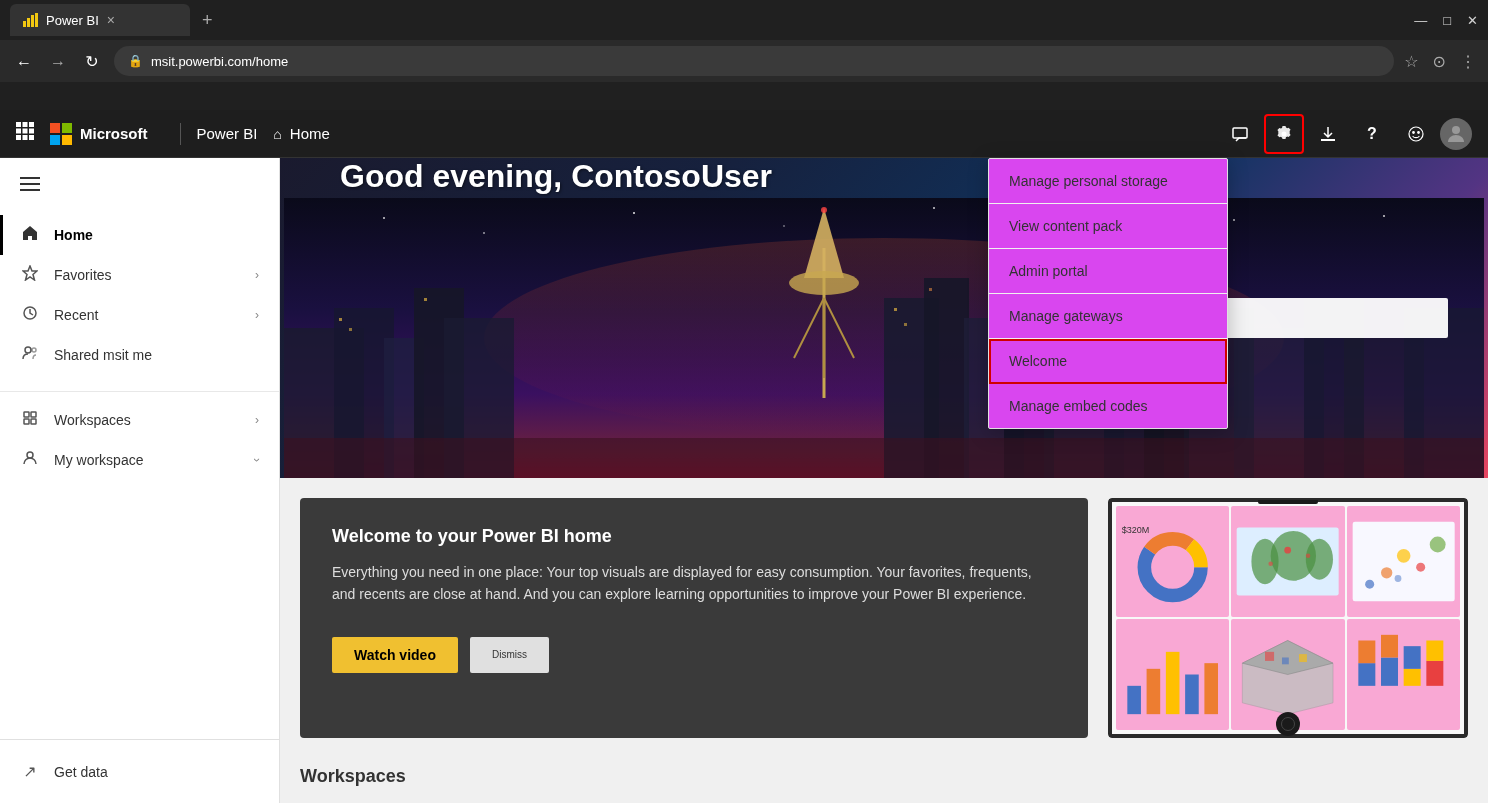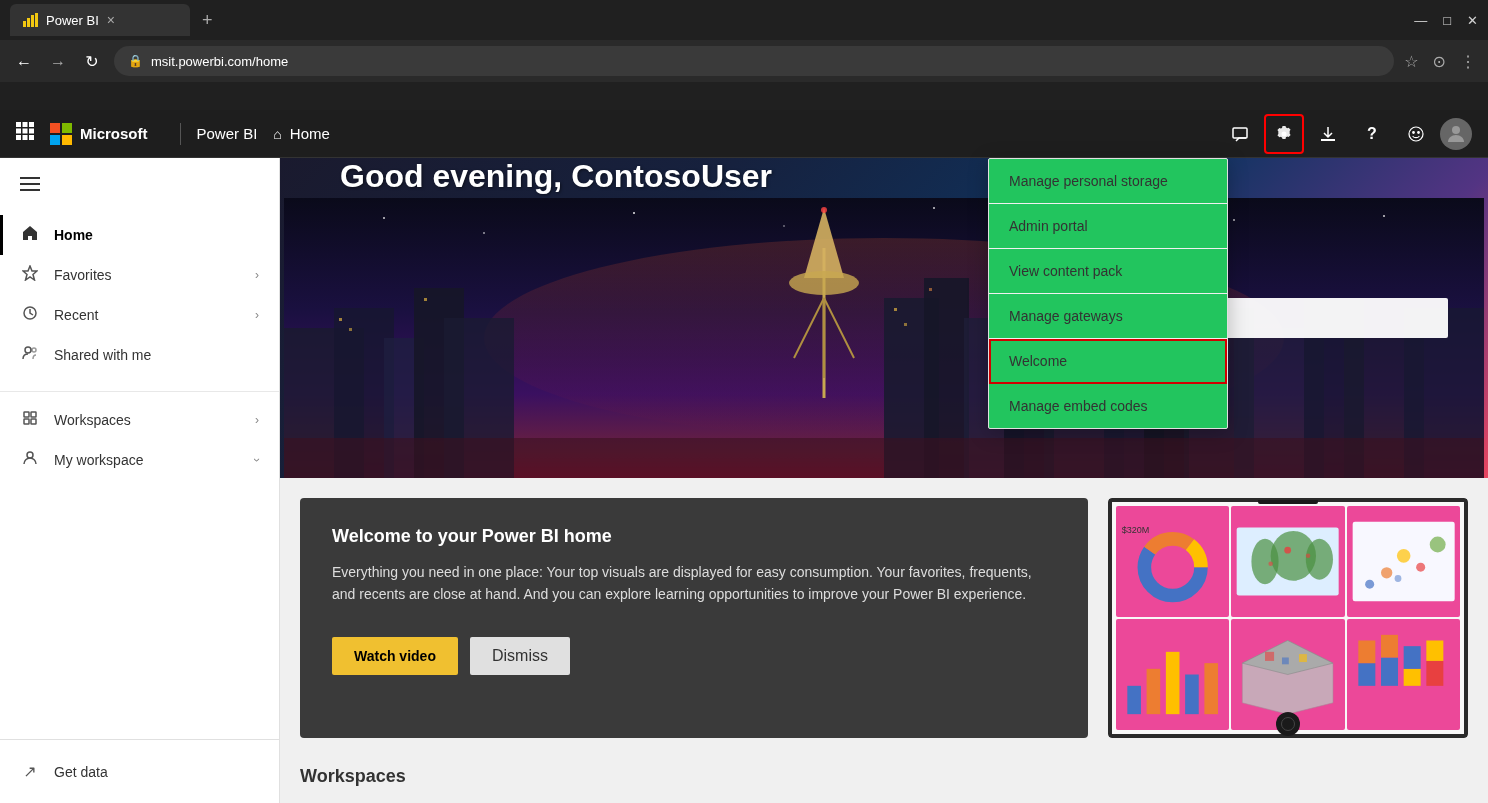--- a/index.html
+++ b/index.html
@@ -283,21 +283,21 @@
       font-size: 14px;
       font-weight: 600;
       cursor: pointer;
       border-radius: 2px;
     }
     .btn-dismiss {
       background: #e0e0e0;
       color: #333;
       border: none;
       padding: 10px 22px;
-      font-size: 16px;
+      font-size: 10px;
       cursor: pointer;
       border-radius: 2px;
     }
     .dashboard-preview {
       width: 360px;
       height: 240px;
       background: #1a1a2e;
       border-radius: 4px;
       overflow: hidden;
       position: relative;
@@ -314,21 +314,21 @@
       color: #333;
       margin-bottom: 16px;
     }
 
     
     .settings-dropdown {
       position: fixed;
       top: 158px;
       right: 260px;
       width: 240px;
-      background: #22c55e;
+      background: #d946ef;
       box-shadow: 0 4px 20px rgba(0,0,0,0.25);
       border: 1px solid #e0e0e0;
       z-index: 1000;
       border-radius: 2px;
     }
     .dropdown-item {
       padding: 14px 20px;
       font-size: 14px;
       color: #333;
       cursor: pointer;
@@ -356,21 +356,21 @@
       width: 100%;
       height: 100%;
       background: #f8f8f8;
       display: grid;
       grid-template-columns: 1fr 1fr 1fr;
       grid-template-rows: 1fr 1fr;
       gap: 2px;
       padding: 8px;
     }
     .mini-chart {
-      background: #ec4899;
+      background: #f9a8d4;
       border-radius: 2px;
       overflow: hidden;
     }
   </style>
 </head>
 <body>
 
 <div class="browser-chrome">
 
   <div class="title-bar">
@@ -524,21 +524,21 @@
 
     <div class="sidebar-item">
       <span class="item-icon">
         <svg width="16" height="16" viewBox="0 0 16 16" fill="none" stroke="#555" stroke-width="1.5">
           <circle cx="6" cy="5" r="3"></circle>
           <path d="M1 14c0-3 2-5 5-5"></path>
           <circle cx="12" cy="5" r="2" opacity="0.6"></circle>
           <path d="M11 14c0-2 1-4 3-4" opacity="0.6"></path>
         </svg>
       </span>
-      <span class="item-label">Shared with me</span>
+      <span class="item-label">Shared msit me</span>
     </div>
 
     <div class="sidebar-section-gap"></div>
     <div style="height:1px;background:#e8e8e8;margin:8px 0;"></div>
 
     <div class="sidebar-item">
       <span class="item-icon">
         <svg width="16" height="16" viewBox="0 0 16 16" fill="none" stroke="#555" stroke-width="1.5">
           <rect x="2" y="2" width="5" height="5" rx="0.5"></rect>
           <rect x="9" y="2" width="5" height="5" rx="0.5"></rect>
@@ -742,24 +742,24 @@
 
     </div>
   </div>
 </div>
 
 <div class="settings-dropdown">
   <div class="dropdown-item">
     <span>Manage personal storage</span>
   </div>
   <div class="dropdown-item">
+    <span>View content pack</span>
+  </div>
+  <div class="dropdown-item">
     <span>Admin portal</span>
-  </div>
-  <div class="dropdown-item">
-    <span>View content pack</span>
   </div>
   <div class="dropdown-item">
     <span>Manage gateways</span>
   </div>
   <div class="dropdown-item highlighted">
     <span>Welcome</span>
   </div>
   <div class="dropdown-item">
     <span>Manage embed codes</span>
   </div>

